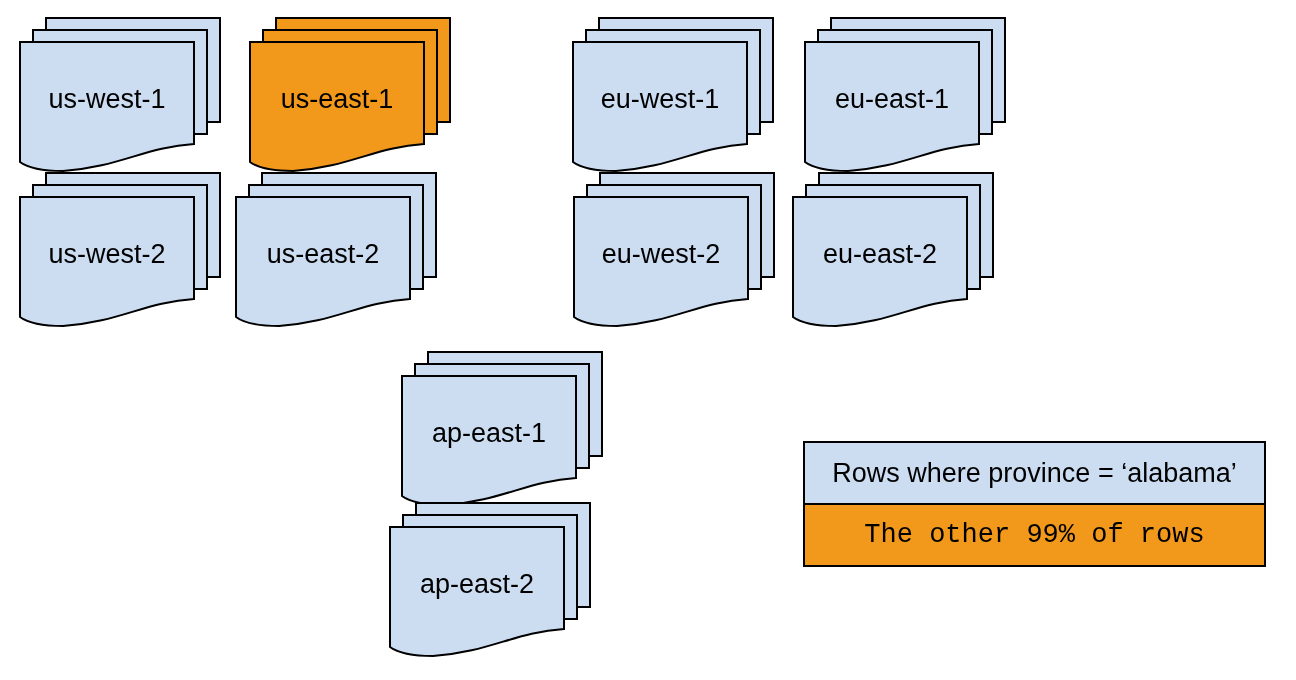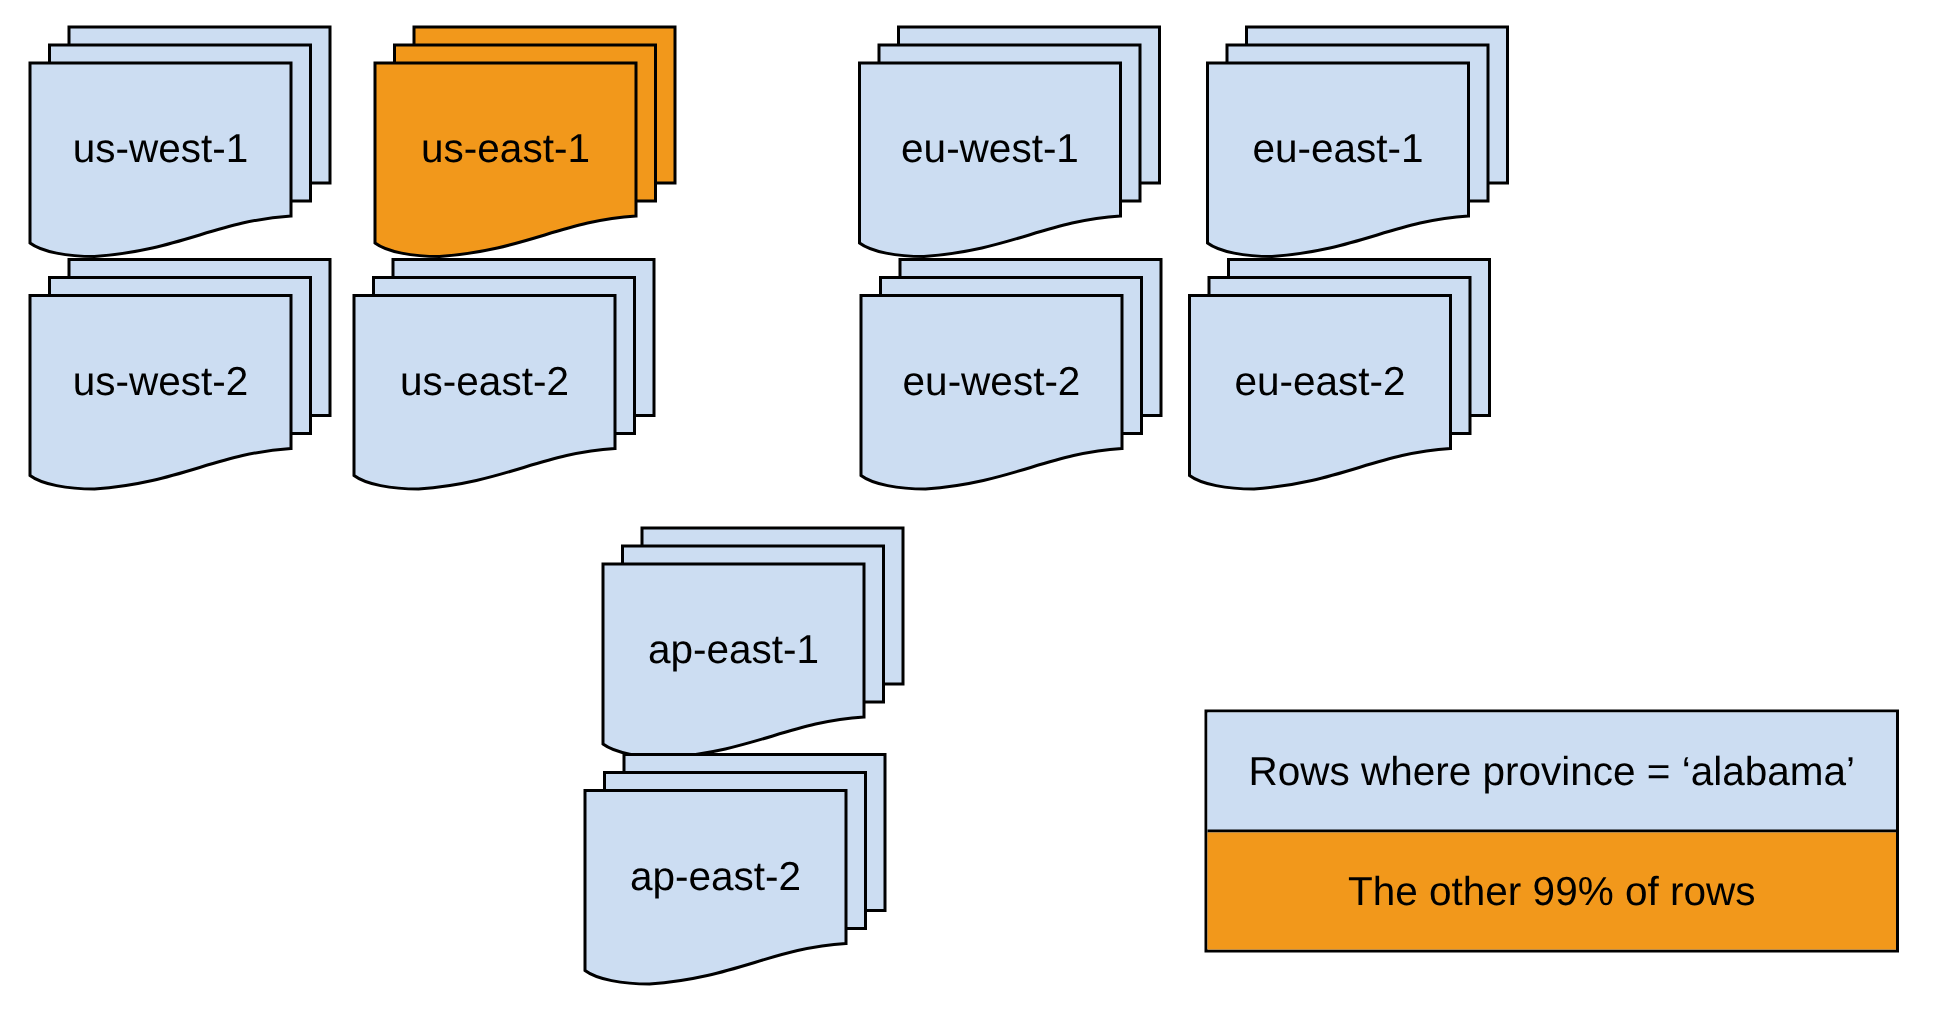--- a/index.html
+++ b/index.html
@@ -22,32 +22,32 @@
   svg.stack .layer.orange{fill:var(--orange);}
   svg.stack text{
     font-family:"Liberation Sans", sans-serif;
     font-size:27px;
     fill:#000;
     text-anchor:middle;
   }
   .legend{
     position:absolute;
     left:803px;top:441px;
-    width:463px;height:162px;
+    width:463px;height:126px;
     box-sizing:border-box;
     border:2px solid var(--stroke);
-    display:flex;flex-direction:column;margin-top:32px;
+    display:flex;flex-direction:column;
   }
   .legend-row{
     flex:1;
     display:flex;align-items:center;justify-content:center;
     font-size:27px;color:#000;
   }
   .legend-row.blue{background:var(--blue);border-bottom:2px solid var(--stroke);}
-  .legend-row.orange{background:var(--orange);}
+  .legend-row.orange{background:var(--orange);font-family:Liberation Mono, monospace;}
 </style>
 </head>
 <body>
 
 <div class="canvas">
 
   <svg class="stack" style="left:19px;top:17px" width="203" height="156" viewBox="0 0 203 156">
     <rect class="layer blue" x="27" y="1" width="174" height="104"></rect>
     <rect class="layer blue" x="14" y="13" width="174" height="104"></rect>
     <path class="layer blue" transform="translate(1,25)" d="M0 0 H174 V102 C125 105 100 125 43 129 C25 129 8 126 0 120 Z"></path>

